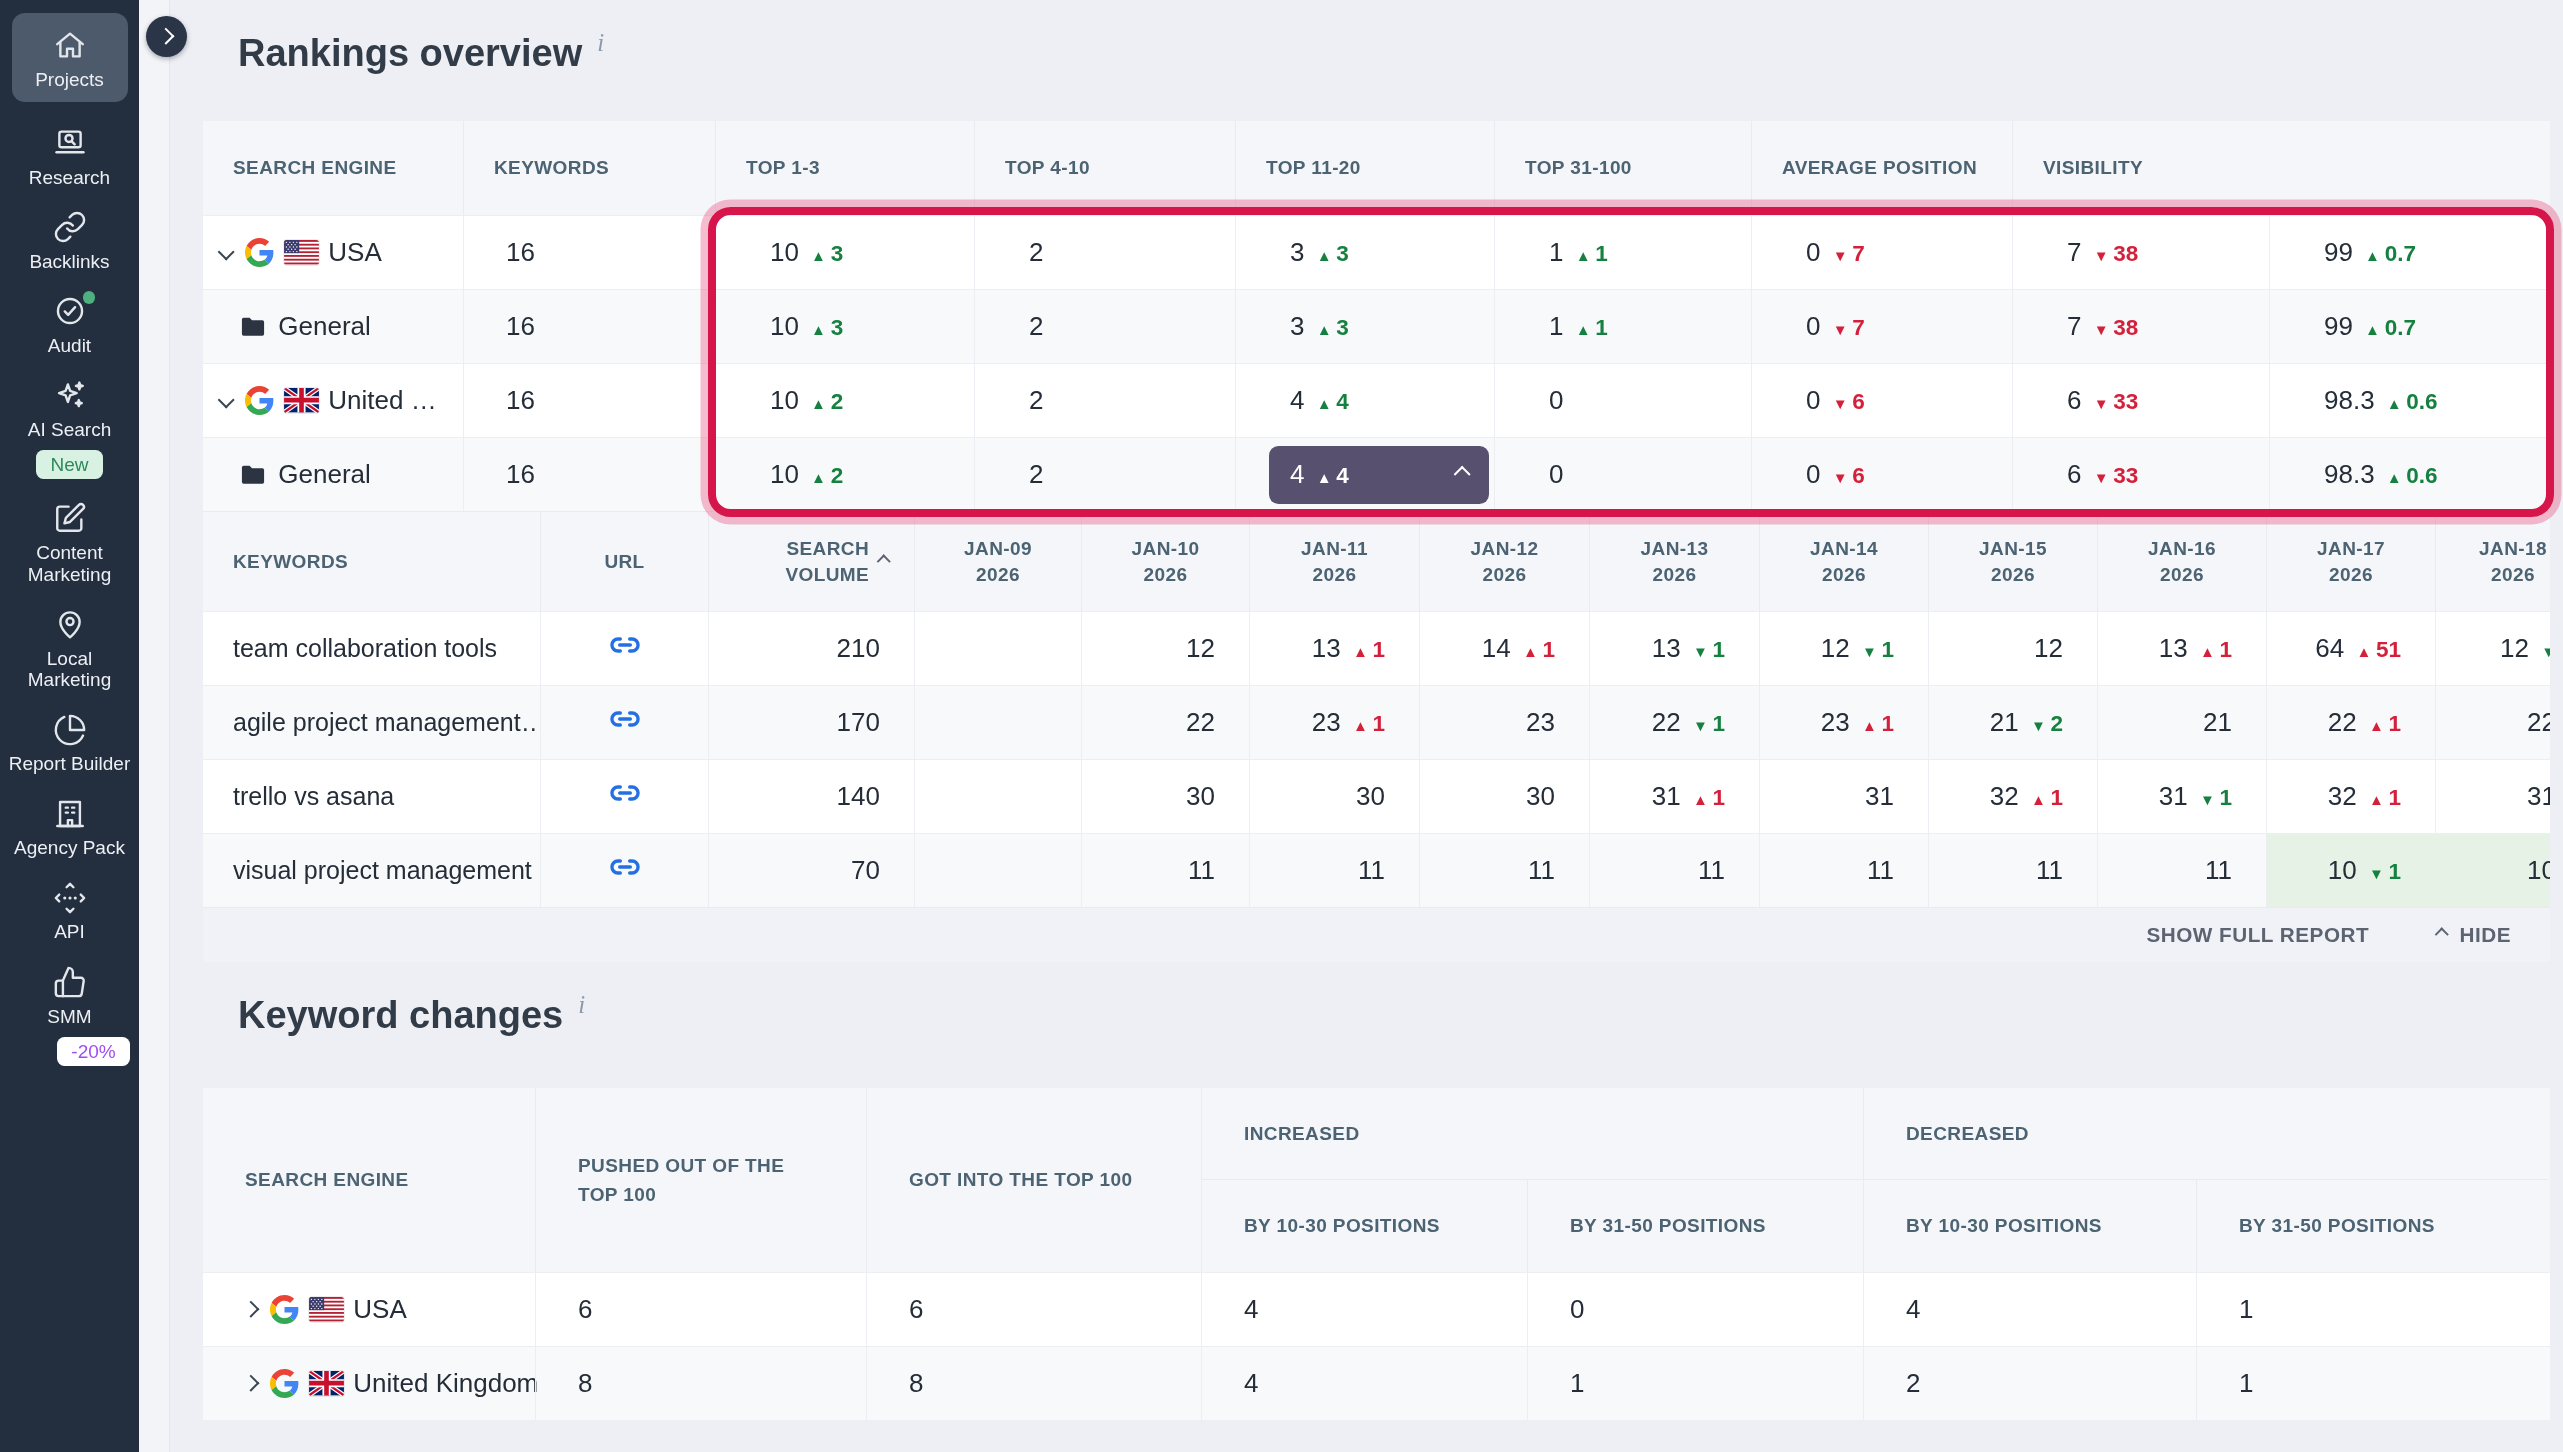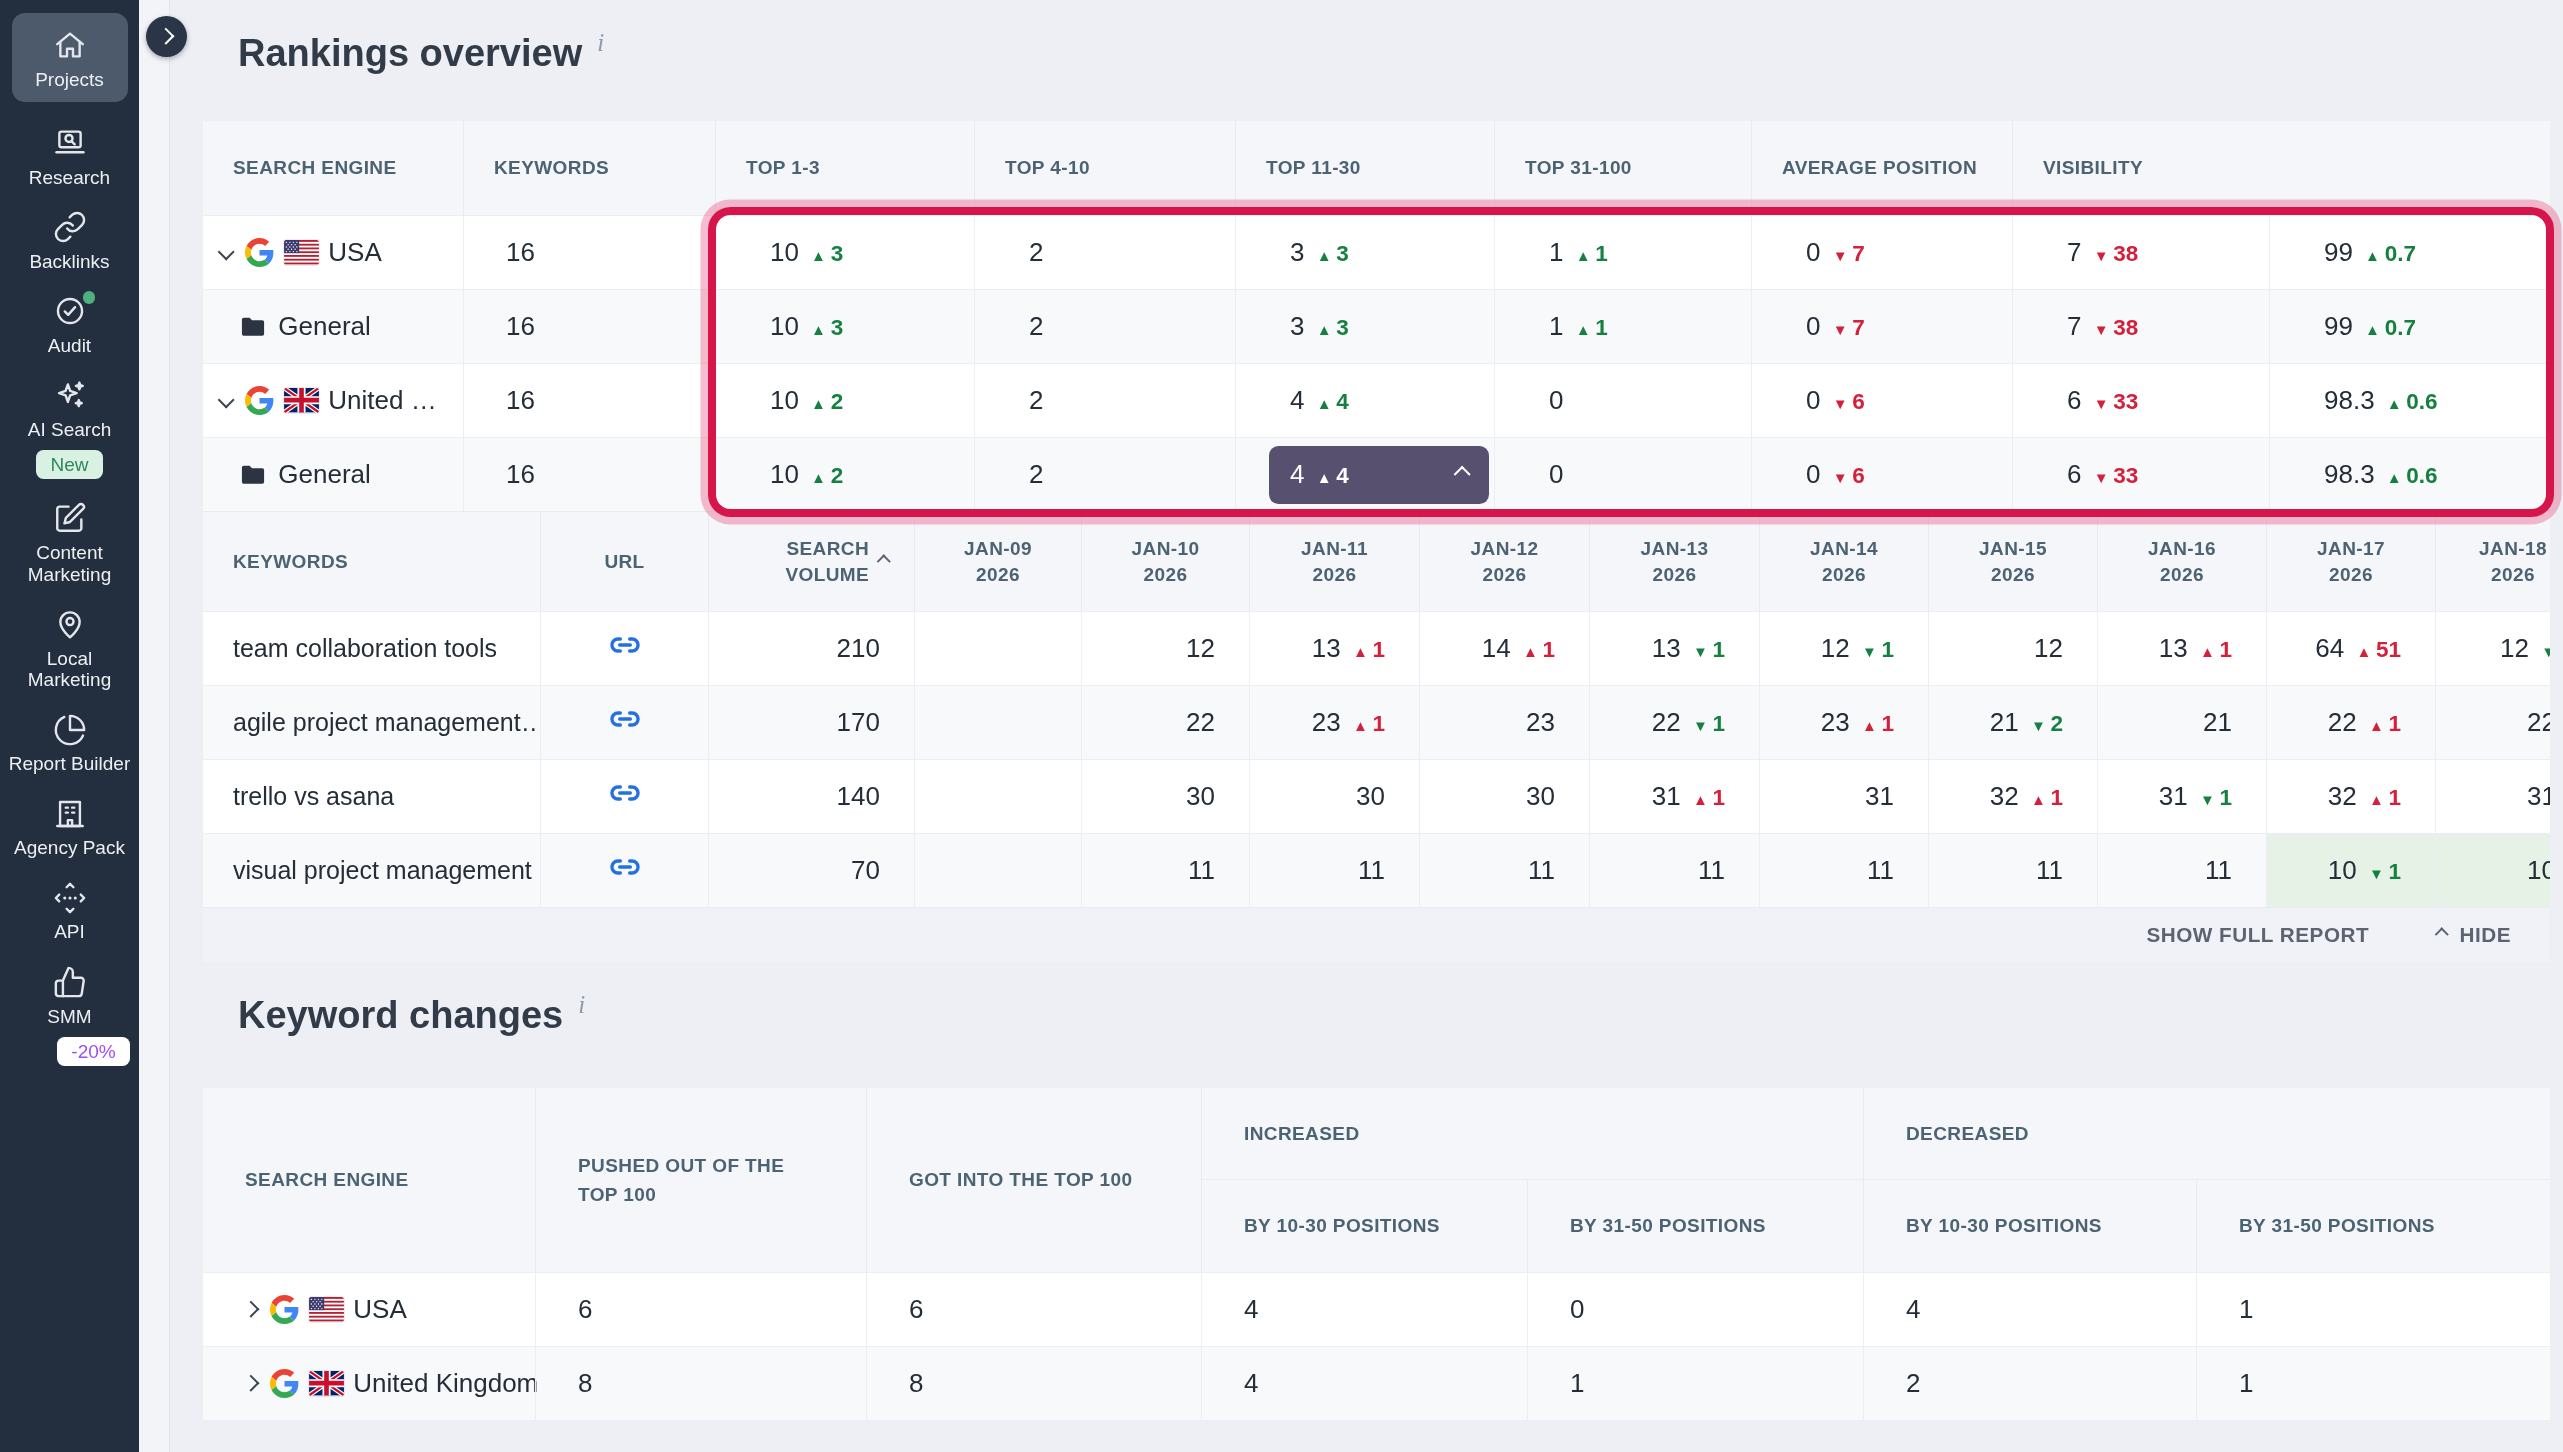--- a/index.html
+++ b/index.html
@@ -226,21 +226,21 @@
       <span>Rankings overview</span>
       <span class="info-i">i</span>
     </div>
 
     <section class="card rankings">
       <div class="trow t1 thead" id="t1-head">
           <div class="hcell">SEARCH ENGINE</div>
           <div class="hcell">KEYWORDS</div>
           <div class="hcell">TOP 1-3</div>
           <div class="hcell">TOP 4-10</div>
-          <div class="hcell">TOP 11-30</div>
+          <div class="hcell">TOP 11-20</div>
           <div class="hcell">TOP 31-100</div>
           <div class="hcell">AVERAGE POSITION</div>
           <div class="hcell">VISIBILITY</div>
         </div>
       <div id="t1-body">
           <div class="trow t1 drow">
             <div class="cell engcell">
               <span class="chev" style="margin: 0px 3.8px 0px 0px;"></span>
               <span class="gicon">
                 <svg viewBox="0 0 48 48">

